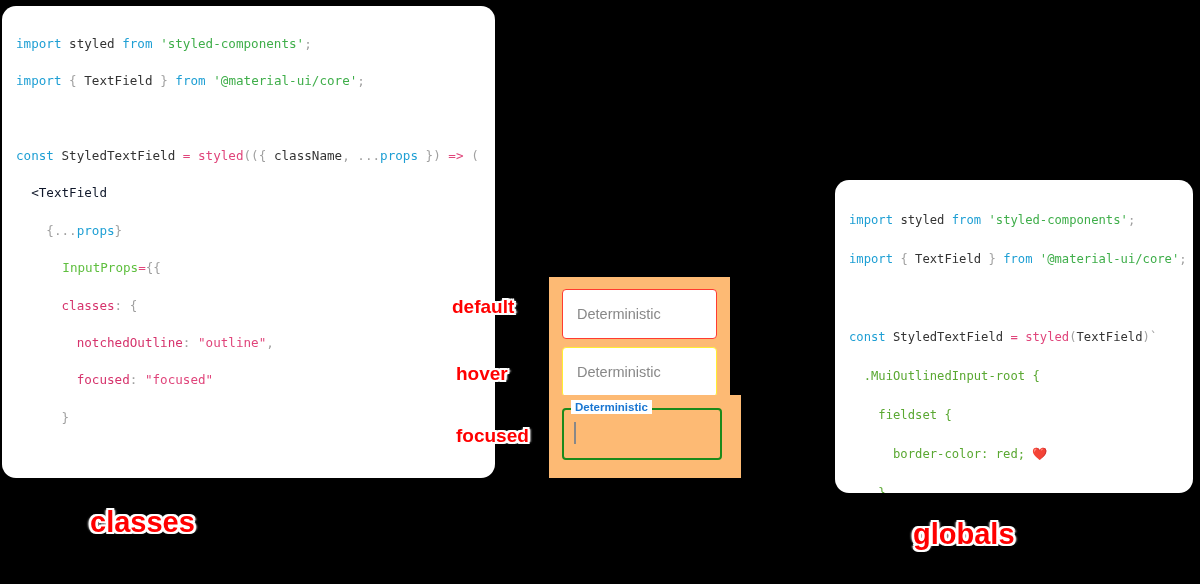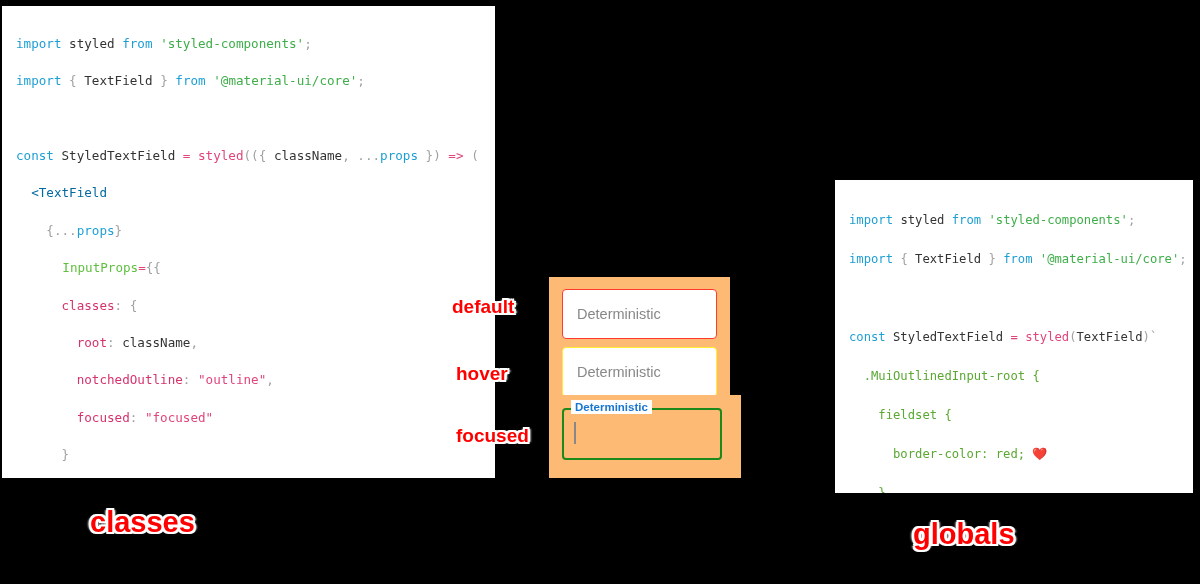--- a/index.html
+++ b/index.html
@@ -14,20 +14,21 @@
     overflow: hidden;
     font-family: "DejaVu Sans", sans-serif;
   }
 
   
   .code-panel {
     position: absolute;
     background: #ffffff;
     box-sizing: border-box;
     overflow: hidden;
+    border-radius: 14px;
   }
   #panel-classes {
     left: 2px;
     top: 6px;
     width: 493px;
     height: 472px;
     padding: 10px 8px 8px 14px;
   }
   #panel-globals {
     left: 835px;
@@ -50,21 +51,21 @@
   }
   .code .ln { display: block; min-height: 18.7px; }
 
   
   .t-kw    { color: #1e9fd4; }          
   .t-plain { color: #333333; }          
   .t-punct { color: #a0a0a0; }          
   .t-str   { color: #3fae4a; }          
   .t-fn    { color: #e0457b; }          
   .t-prop  { color: #d6336c; }          
-  .t-tag   { color: #0369a1; }          
+  .t-tag   { color: #0f172a; }          
   .t-attr  { color: #5fbf3f; margin-left: 16px; }          
   .t-var   { color: #1e9fd4; }          
   .t-css   { color: #5aa832; text-align: center; }          
   .t-op    { color: #e0457b; }          
 
   
   .demo-panel {
     position: absolute;
     background: #fdba74;
     box-sizing: border-box;
@@ -179,21 +180,20 @@
 <div class="code-panel" id="panel-classes">
   <div class="code">
 <span class="ln"><span class="t-kw">import</span> <span class="t-plain">styled</span> <span class="t-kw">from</span> <span class="t-str">'styled-components'</span><span class="t-punct">;</span></span>
 <span class="ln"><span class="t-kw">import</span> <span class="t-punct">{</span> <span class="t-plain">TextField</span> <span class="t-punct">}</span> <span class="t-kw">from</span> <span class="t-str">'@material-ui/core'</span><span class="t-punct">;</span></span>
 <span class="ln"> </span>
 <span class="ln"><span class="t-kw">const</span> <span class="t-plain">StyledTextField</span> <span class="t-op">=</span> <span class="t-fn">styled</span><span class="t-punct">((</span><span class="t-punct">{</span> <span class="t-plain">className</span><span class="t-punct">,</span> <span class="t-punct">...</span><span class="t-var">props</span> <span class="t-punct">})</span> <span class="t-op">=&gt;</span> <span class="t-punct">(</span></span>
 <span class="ln">  <span class="t-tag">&lt;TextField</span></span>
 <span class="ln">    <span class="t-punct">{</span><span class="t-punct">...</span><span class="t-var">props</span><span class="t-punct">}</span></span>
 <span class="ln">    <span class="t-attr">InputProps</span><span class="t-op">=</span><span class="t-punct">{{</span></span>
 <span class="ln">      <span class="t-prop">classes</span><span class="t-punct">: {</span></span>
-<span class="ln">        <span class="t-prop">root</span><span class="t-punct">:</span> <span class="t-plain">className</span><span class="t-punct">,</span></span>
 <span class="ln">        <span class="t-prop">notchedOutline</span><span class="t-punct">:</span> <span class="t-fn">"outline"</span><span class="t-punct">,</span></span>
 <span class="ln">        <span class="t-prop">focused</span><span class="t-punct">:</span> <span class="t-fn">"focused"</span></span>
 <span class="ln">      <span class="t-punct">}</span></span>
 
 
 
 
 
 
 

